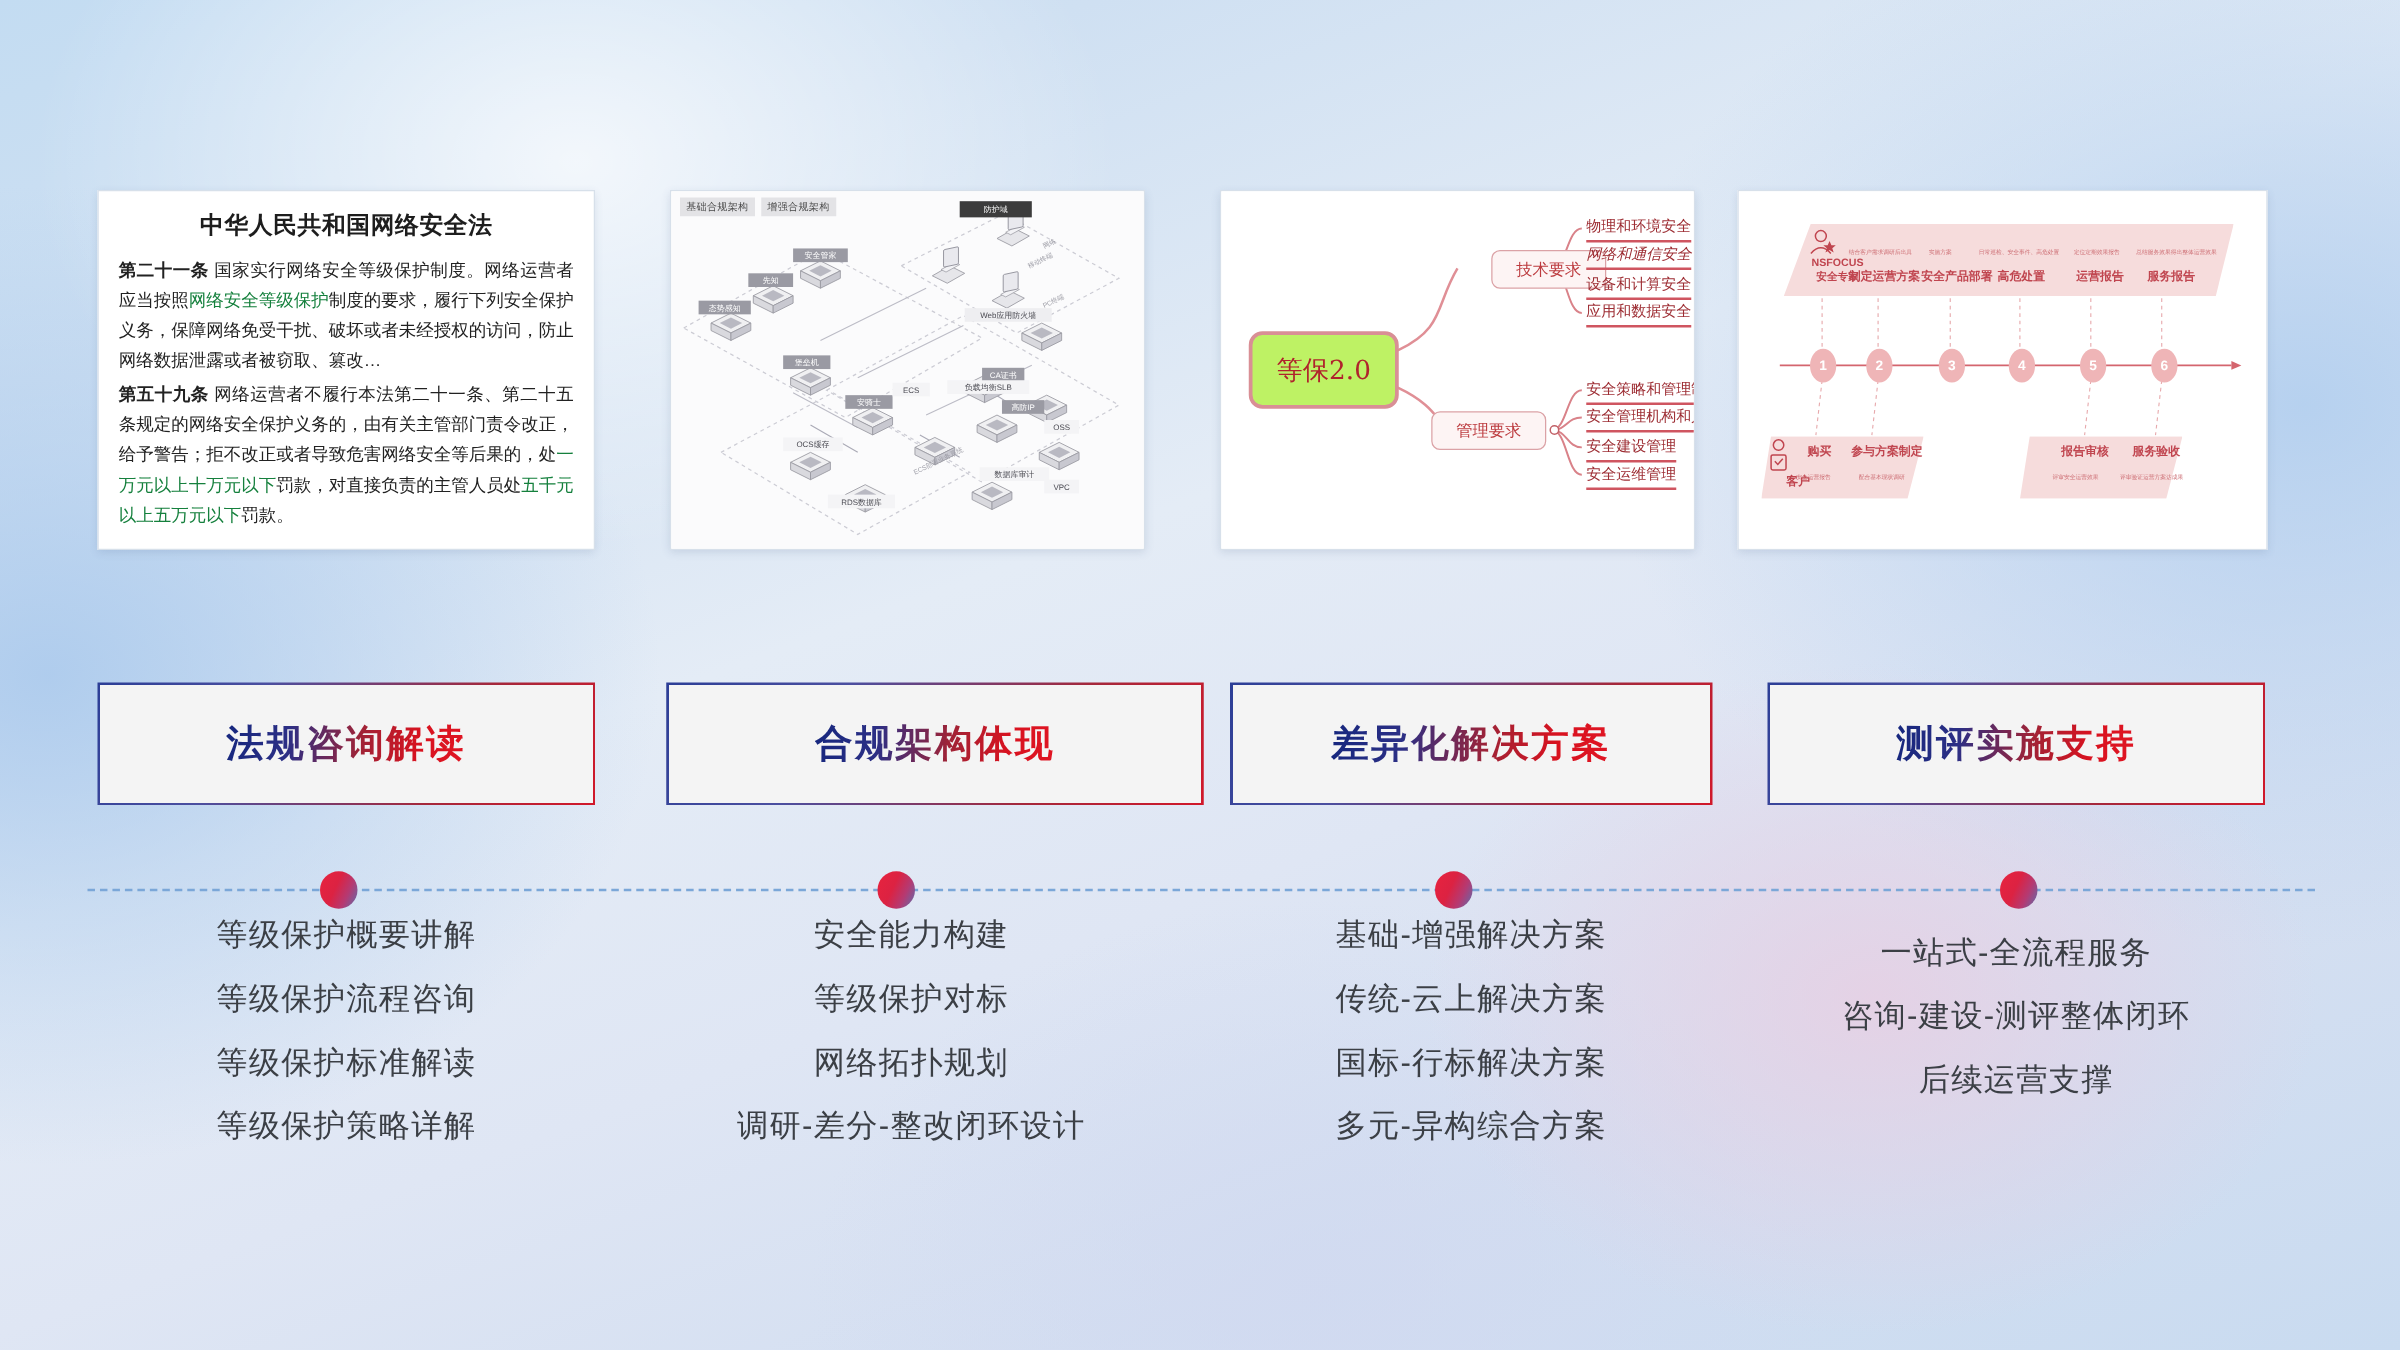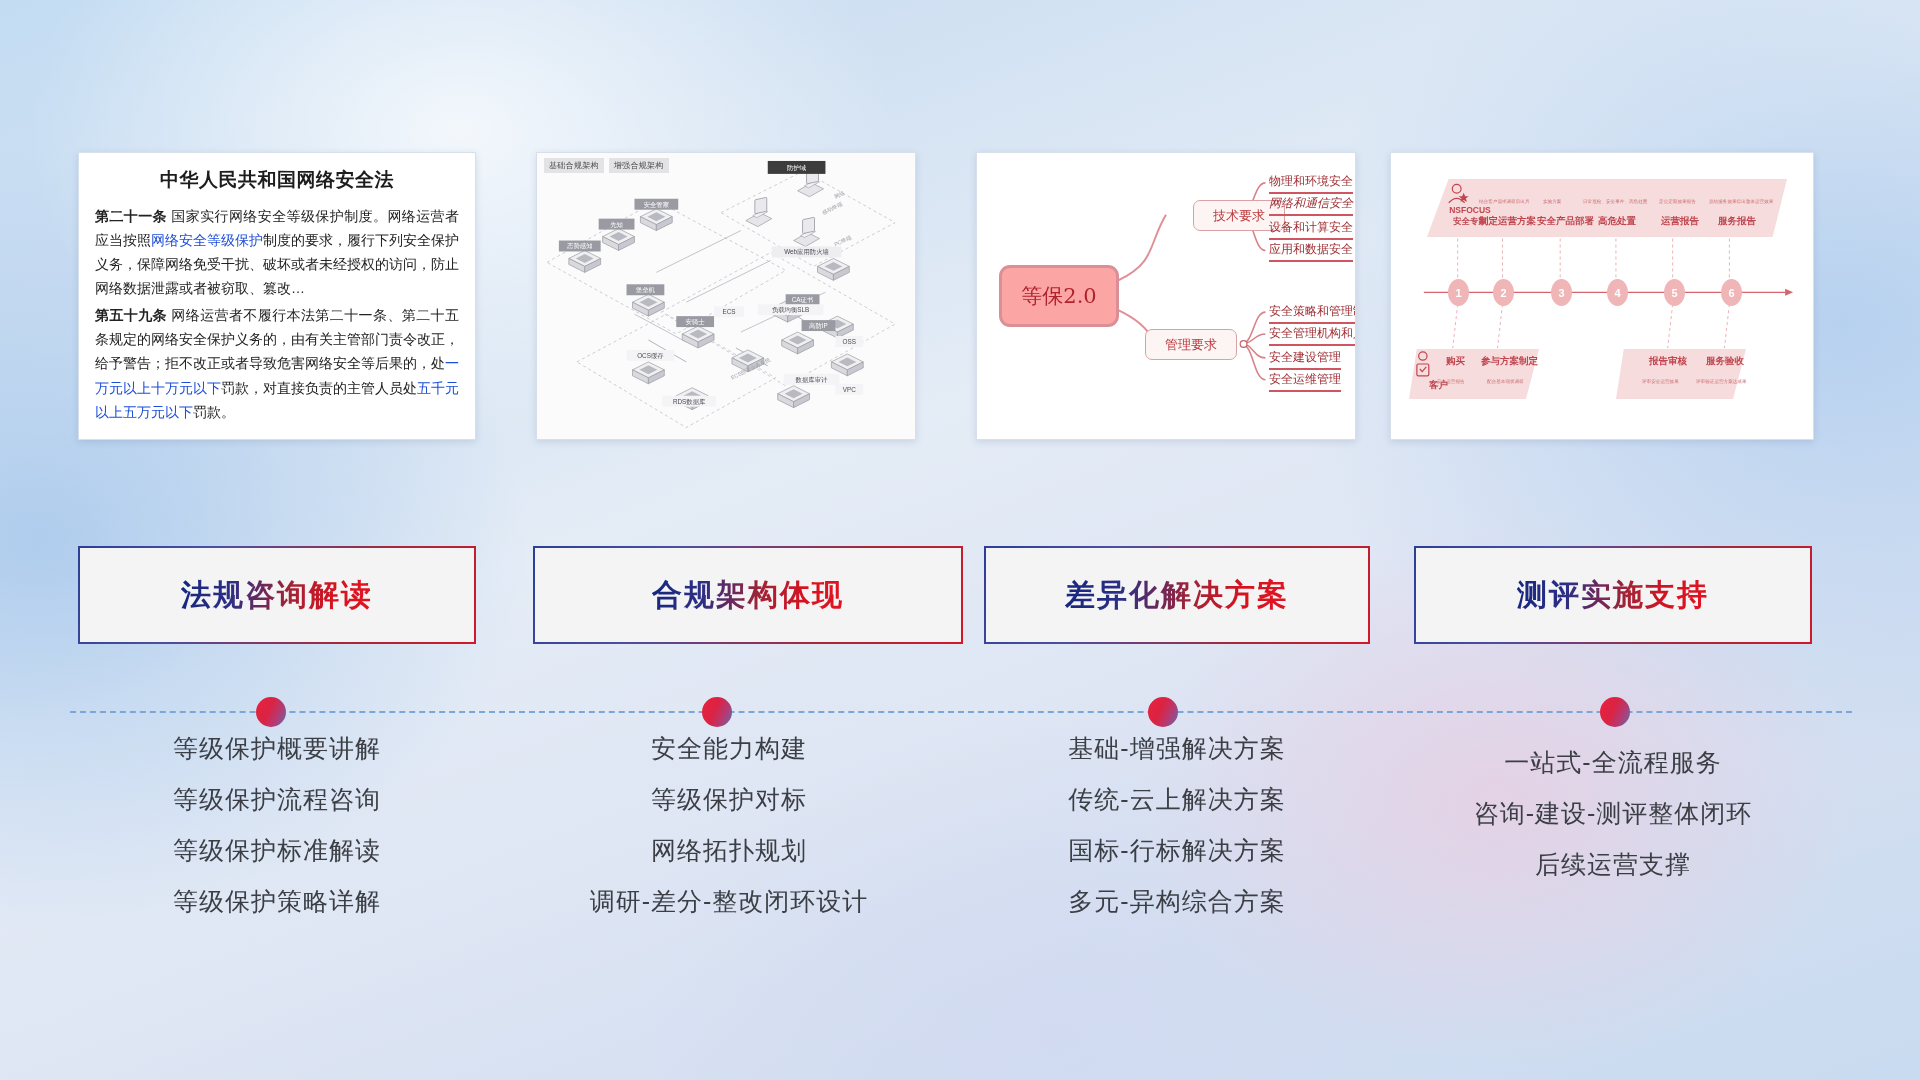--- a/index.html
+++ b/index.html
@@ -33,37 +33,37 @@
 
   
   .law { padding: 14px 16px 6px 16px; }
   .law-title {
     text-align: center; font-size: 19px; font-weight: bold; color: #1d1d1d;
     letter-spacing: 0.5px; margin-bottom: 11px;
   }
   .law-p { font-size: 14px; color: #222; line-height: 1.72; text-align: justify; }
   .law-p + .law-p { margin-top: 3px; }
   .law-p b { font-weight: bold; }
-  .hl { color: #1d4ed8; }
+  .hl { color: #15803d; }
 
   
   .arch { position: relative; width: 100%; height: 100%; background: #fbfbfc; }
   .arch-tabs { position: absolute; top: 5px; left: 7px; display: flex; gap: 5px; }
   .arch-tab {
     font-size: 8px; color: #4a4a4a; background: #e3e3e6;
     padding: 2px 5px; letter-spacing: .3px; white-space: nowrap;
   }
   .arch svg { position: absolute; inset: 0; }
 
   
   .mm { position: relative; width: 100%; height: 100%; background: #fff; }
   .mm svg { position: absolute; inset: 0; }
   .mm-root {
     position: absolute; left: 22px; top: 112px; width: 120px; height: 62px;
-    border: 3px solid #d98f95; border-radius: 11px; background: #fca5a5;
+    border: 3px solid #d98f95; border-radius: 11px; background: #bef264;
     display: flex; align-items: center; justify-content: center;
     font-family: "DejaVu Serif", "Liberation Serif", serif;
     color: #b0232c; font-size: 21px;
   }
   .mm-branch {
     position: absolute; width: 92px; height: 31px;
     border: 1.6px solid #dba2a6; border-radius: 7px; background: #fdf4f4;
     display: flex; align-items: center; justify-content: center;
     font-family: "DejaVu Serif", "Liberation Serif", serif;
     color: #bc3b3f; font-size: 13px;

